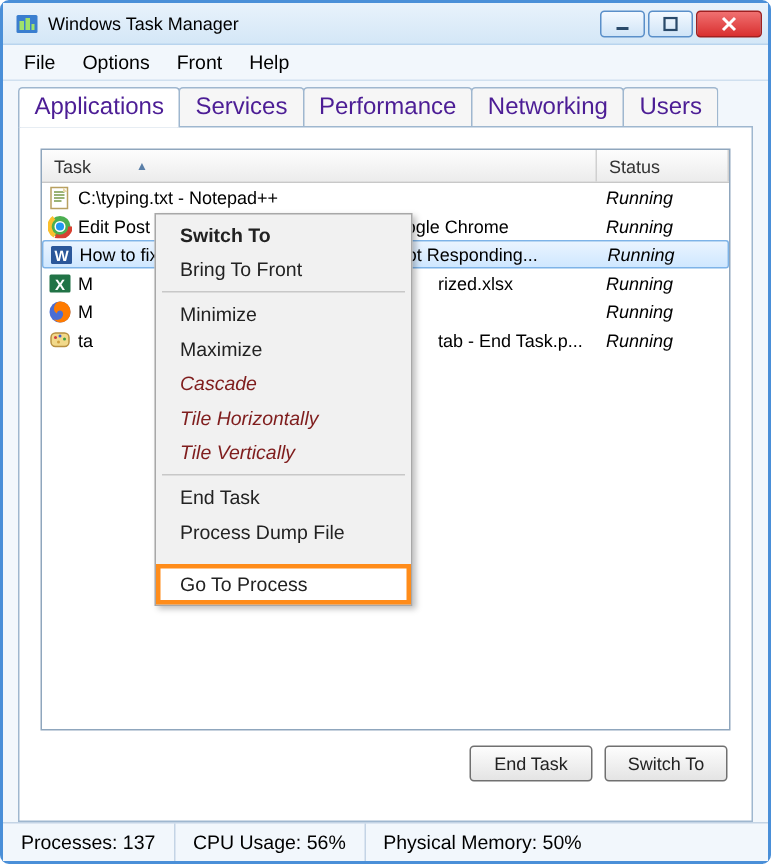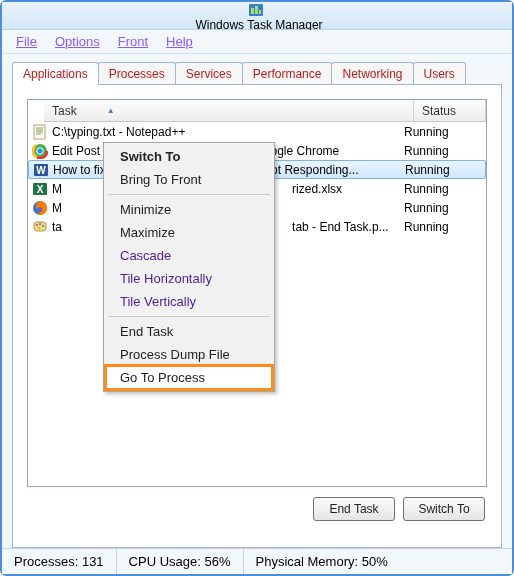--- a/index.html
+++ b/index.html
@@ -23,21 +23,20 @@
     flex-direction: column;
     position: relative;
   }
   .titlebar {
     height: 28px;
     display: flex;
     align-items: center;
     padding: 0 4px 0 8px;
     background: linear-gradient(#e8f2fb, #d4e7f7);
     border-bottom: 1px solid #b8d4ee;
-    flex-direction: column;
   }
   .titlebar .tb-icon {
     width: 16px; height: 16px; margin-right: 6px;
     display: inline-flex; align-items: center; justify-content: center;
   }
   .titlebar .title {
     flex: 1;
     color: #000;
     font-size: 12px;
   }
@@ -60,43 +59,42 @@
     display: flex;
     align-items: center;
     padding: 0 6px;
     gap: 2px;
     background: #f2f7fc;
     border-bottom: 1px solid #d0e0ef;
     font-size: 13px;
   }
   .menubar .menu-item {
     padding: 2px 8px;
-    color: #8b5cf6;
-    text-decoration: underline;
+    color: #000000;
   }
   .client {
     flex: 1;
     background: #f2f7fc;
     padding: 6px 10px 0 10px;
     display: flex;
     flex-direction: column;
   }
   .tabs {
     display: flex;
     align-items: flex-end;
     height: 24px;
   }
   .tab {
     padding: 4px 10px 3px;
-    font-size: 12px;
+    font-size: 16px;
     border: 1px solid #9fb7cf;
     border-bottom: none;
     background: #f6f6f6;
     margin-right: -1px;
-    color: #b91c1c;
+    color: #4c1d95;
     border-radius: 3px 3px 0 0;
   }
   .tab.active {
     background: #fff;
     position: relative;
     z-index: 2;
     padding-bottom: 4px;
     margin-bottom: -1px;
   }
   .tab-panel {
@@ -114,21 +112,20 @@
     background: #fff;
     position: relative;
     overflow: hidden;
   }
   .lv-header {
     display: flex;
     height: 22px;
     background: linear-gradient(#fdfdfd, #ececec);
     border-bottom: 1px solid #c8c8c8;
     font-size: 12px;
-    margin-left: 16px;
   }
   .lv-header .col {
     border-right: 1px solid #d0d0d0;
     padding: 3px 8px;
     color: #333;
     display: flex; align-items: center; gap: 30px;
   }
   .col-task { width: 370px; }
   .col-status { flex: 1; border-right: none; }
   .sort-arrow {
@@ -152,20 +149,21 @@
     width: 370px;
     display: flex;
     align-items: center;
     padding-left: 4px;
     white-space: nowrap;
     overflow: hidden;
   }
   .row .status-cell {
     flex: 1;
     padding-left: 6px;
+    font-style: italic;
   }
   .app-icon {
     width: 16px; height: 16px;
     margin-right: 4px;
     display: inline-flex; align-items: center; justify-content: center;
     flex-shrink: 0;
   }
   .context-menu {
     position: absolute;
     left: 75px;
@@ -176,30 +174,31 @@
     box-shadow: 2px 2px 4px rgba(0,0,0,0.25);
     padding: 2px;
     z-index: 10;
   }
   .ctx-item {
     padding: 4px 10px 4px 14px;
     font-size: 13px;
     color: #222;
   }
   .ctx-item.bold { font-weight: bold; }
-  .ctx-item.disabled { color: #4c1d95; }
+  .ctx-item.disabled { color: #7f1d1d; font-style: italic; }
   .ctx-sep {
     height: 1px;
     background: #c8c8c8;
     margin: 3px 2px;
   }
   .ctx-item.highlighted {
     outline: 3px solid #ff8c1a;
     outline-offset: -1px;
     background: #fff;
+    margin-top: 12px;
   }
   .button-row {
     display: flex;
     justify-content: flex-end;
     gap: 8px;
     padding: 10px 2px 12px;
   }
   .btn {
     min-width: 82px;
     height: 24px;
@@ -264,21 +263,20 @@
   <div class="menubar">
     <span class="menu-item">File</span>
     <span class="menu-item">Options</span>
     <span class="menu-item">Front</span>
     <span class="menu-item">Help</span>
   </div>
 
   <div class="client">
     <div class="tabs">
       <div class="tab active">Applications</div>
-      <div class="tab">Processes</div>
       <div class="tab">Services</div>
       <div class="tab">Performance</div>
       <div class="tab">Networking</div>
       <div class="tab">Users</div>
     </div>
     <div class="tab-panel">
 
       <div class="listview">
         <div class="lv-header">
           <div class="col col-task">
@@ -388,18 +386,18 @@
 
       <div class="button-row">
         <div class="btn">End Task</div>
         <div class="btn">Switch To</div>
       </div>
 
     </div>
   </div>
 
   <div class="statusbar">
-    <div class="sb-cell">Processes: 131</div>
+    <div class="sb-cell">Processes: 137</div>
     <div class="sb-cell">CPU Usage: 56%</div>
     <div class="sb-cell">Physical Memory: 50%</div>
   </div>
 
 </div>
 
 </body></html>

